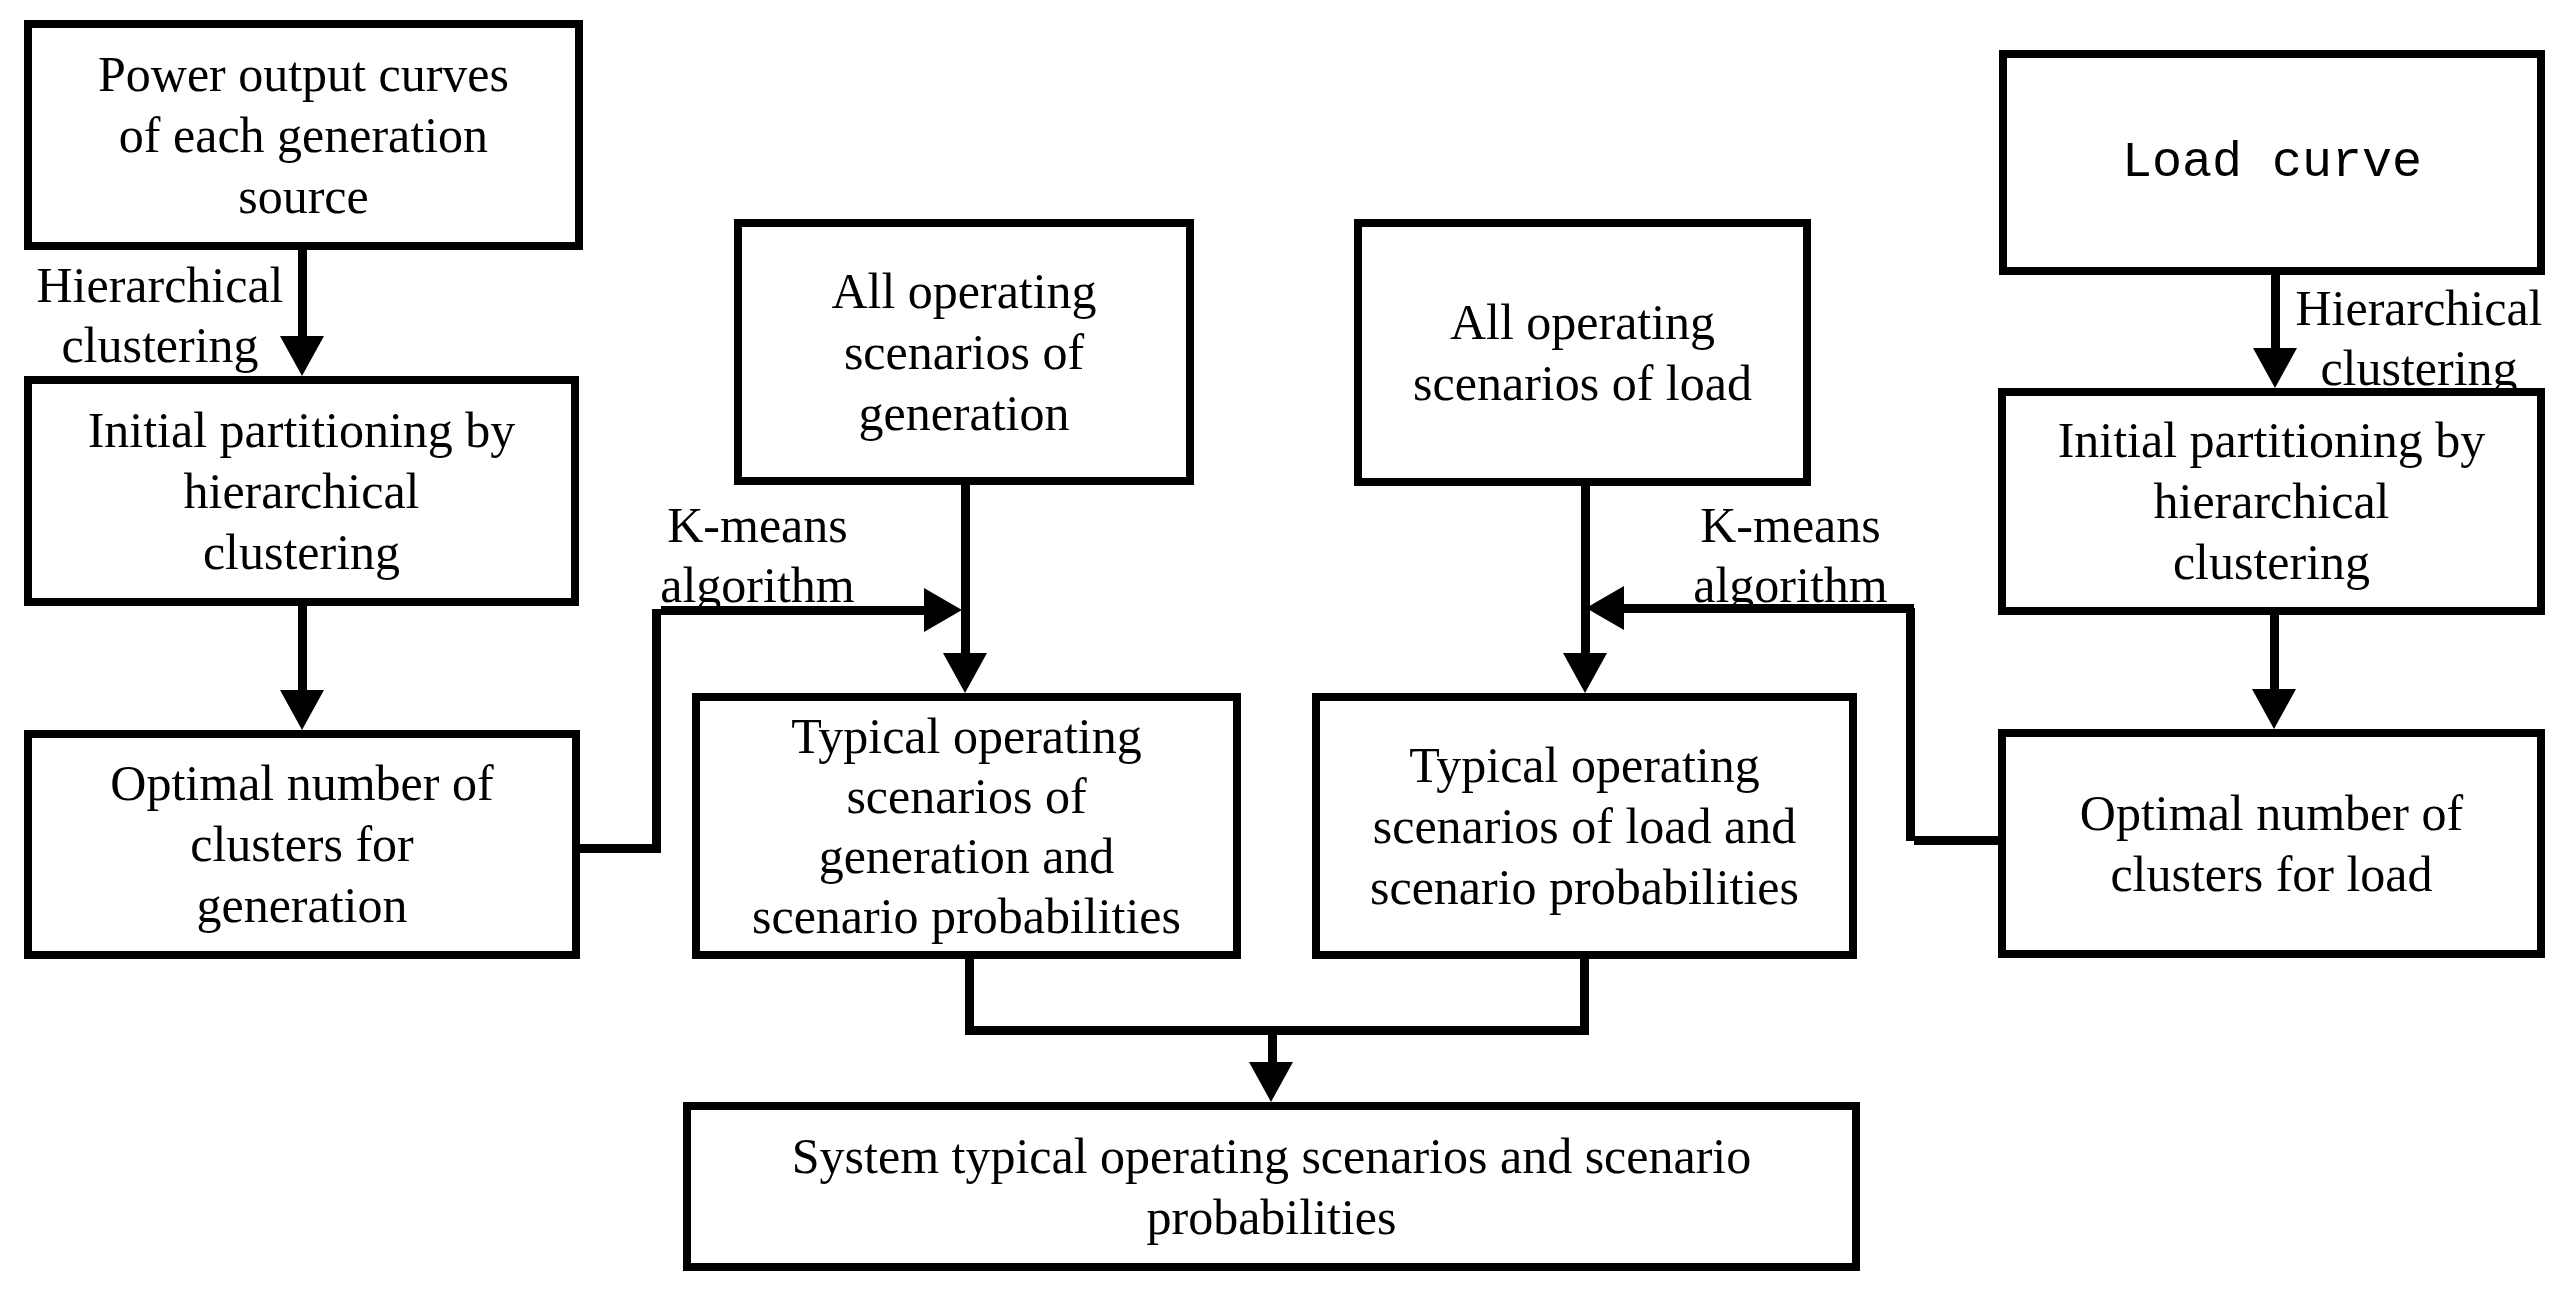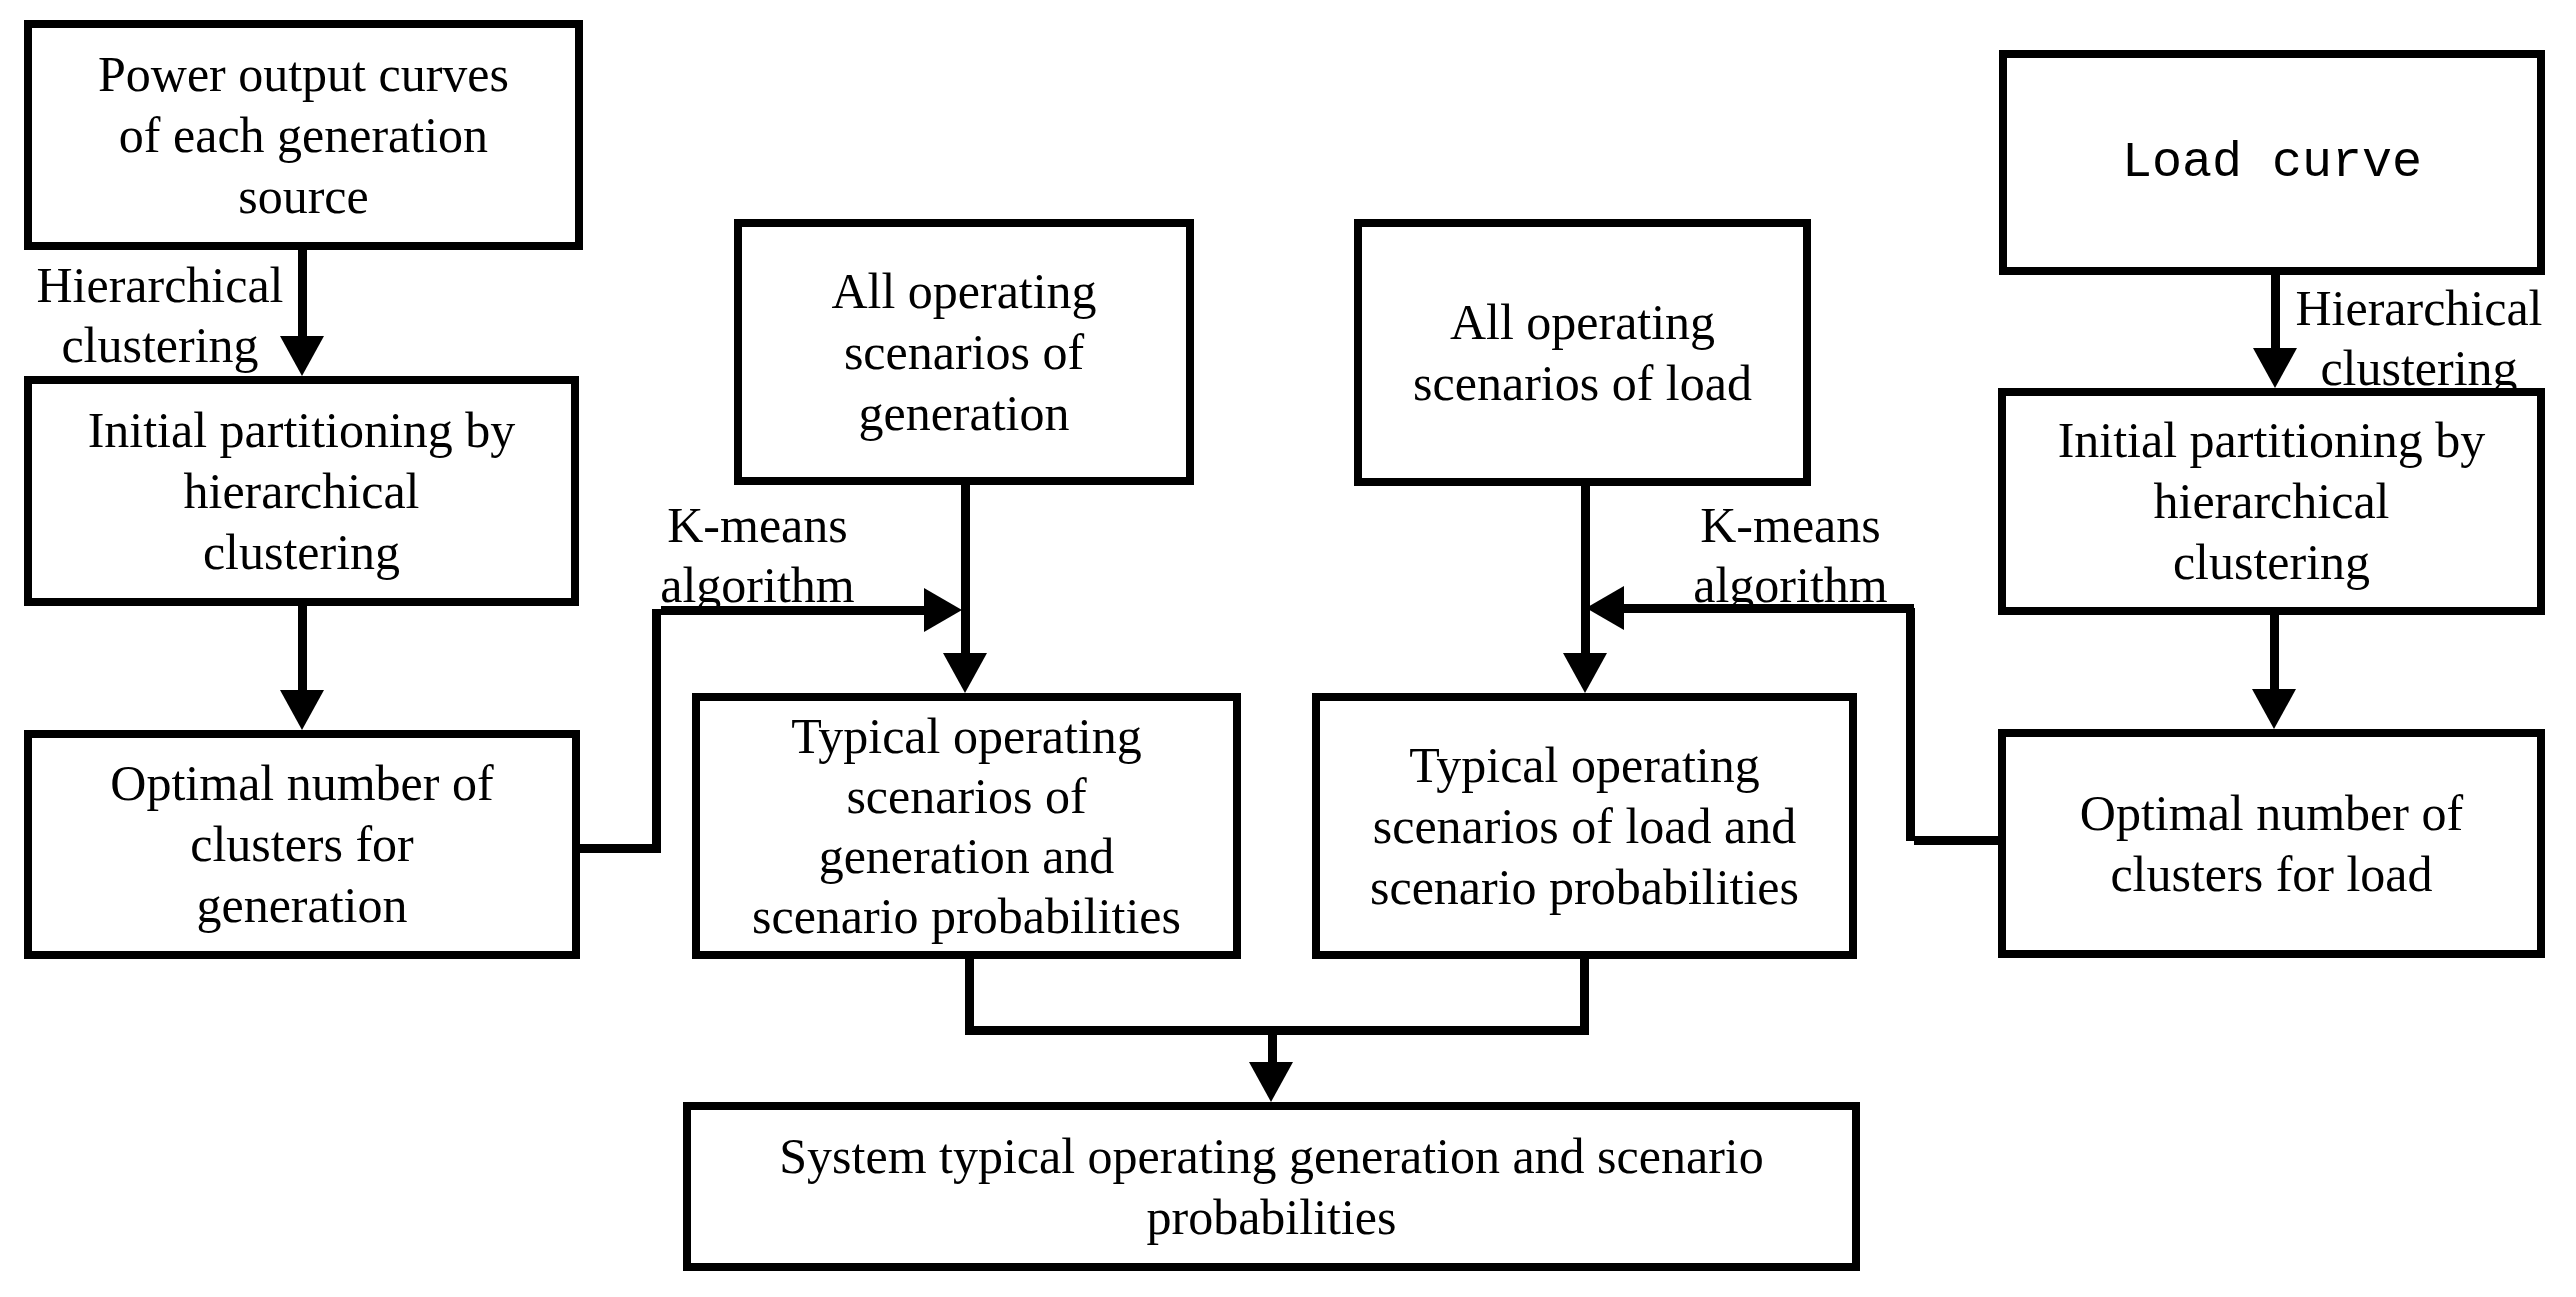--- a/index.html
+++ b/index.html
@@ -114,17 +114,17 @@
 
   <div class="box" style="left:1998px; top:729px; width:547px; height:229px;">Optimal number of
 clusters for load</div>
 
   <div class="vline" style="left:965px; top:959px; width:8.6px; height:75px;"></div>
   <div class="vline" style="left:1580px; top:959px; width:8.6px; height:75px;"></div>
   <div class="hline" style="left:965px; top:1026px; width:624px; height:8.6px;"></div>
   <div class="vline" style="left:1268px; top:1026px; width:8.6px; height:42px;"></div>
   <div class="ah-down" style="left:1249px; top:1062px;"></div>
 
-  <div class="box" style="left:683px; top:1102px; width:1177px; height:169px;">System typical operating generation and scenario
+  <div class="box" style="left:683px; top:1102px; width:1177px; height:169px;">System typical operating scenarios and scenario
 probabilities</div>
 
 </div>
 
 
 </body></html>

